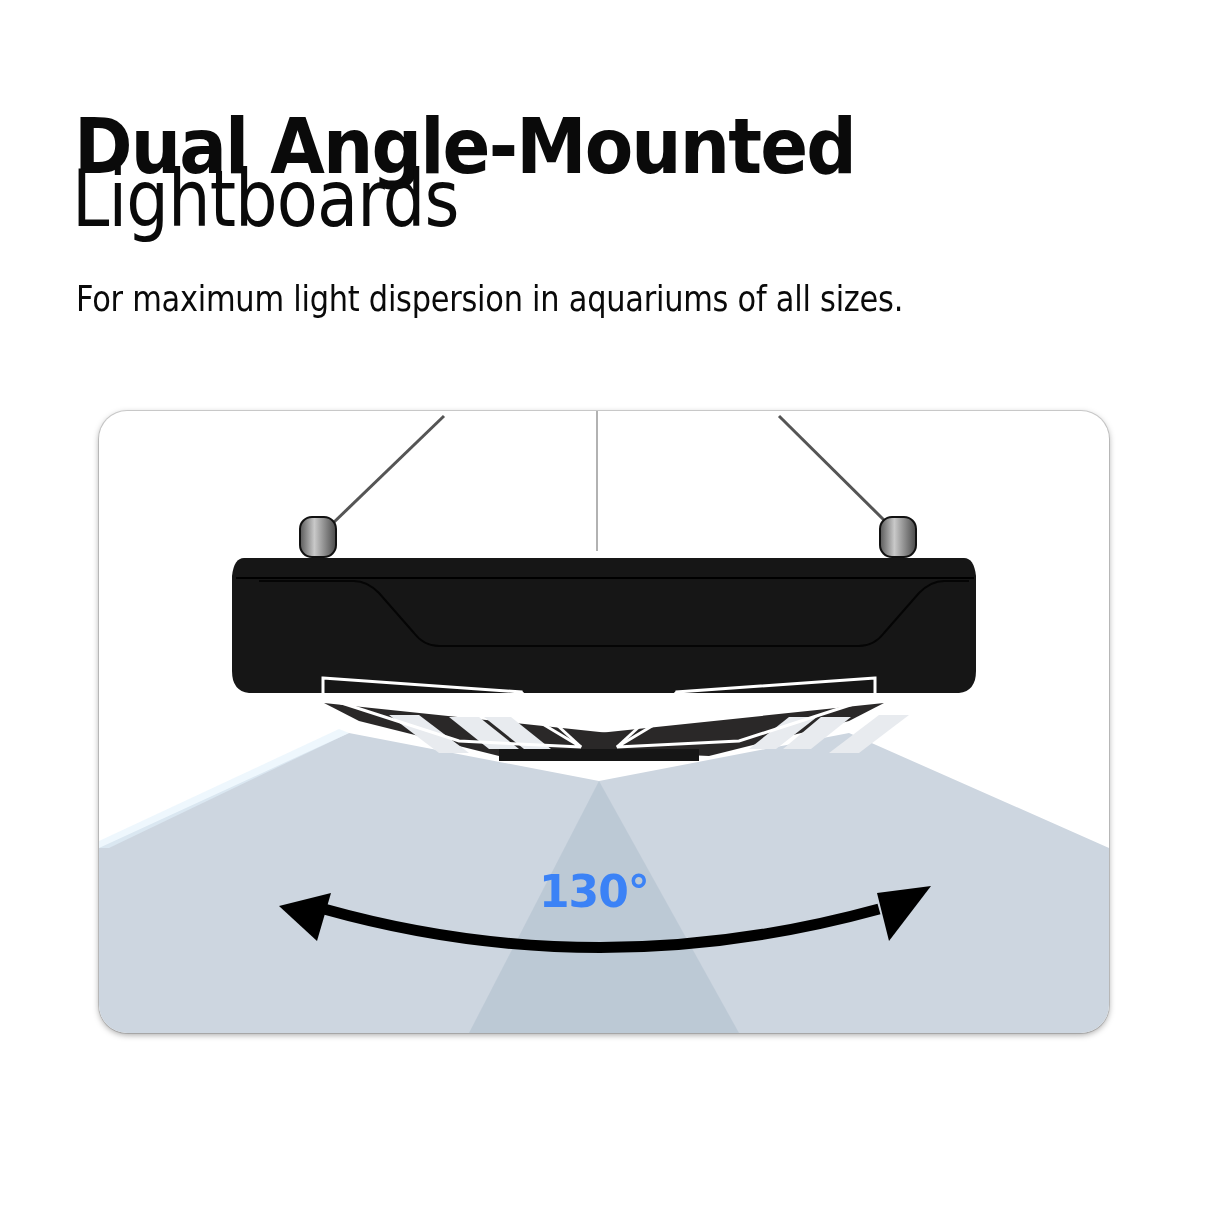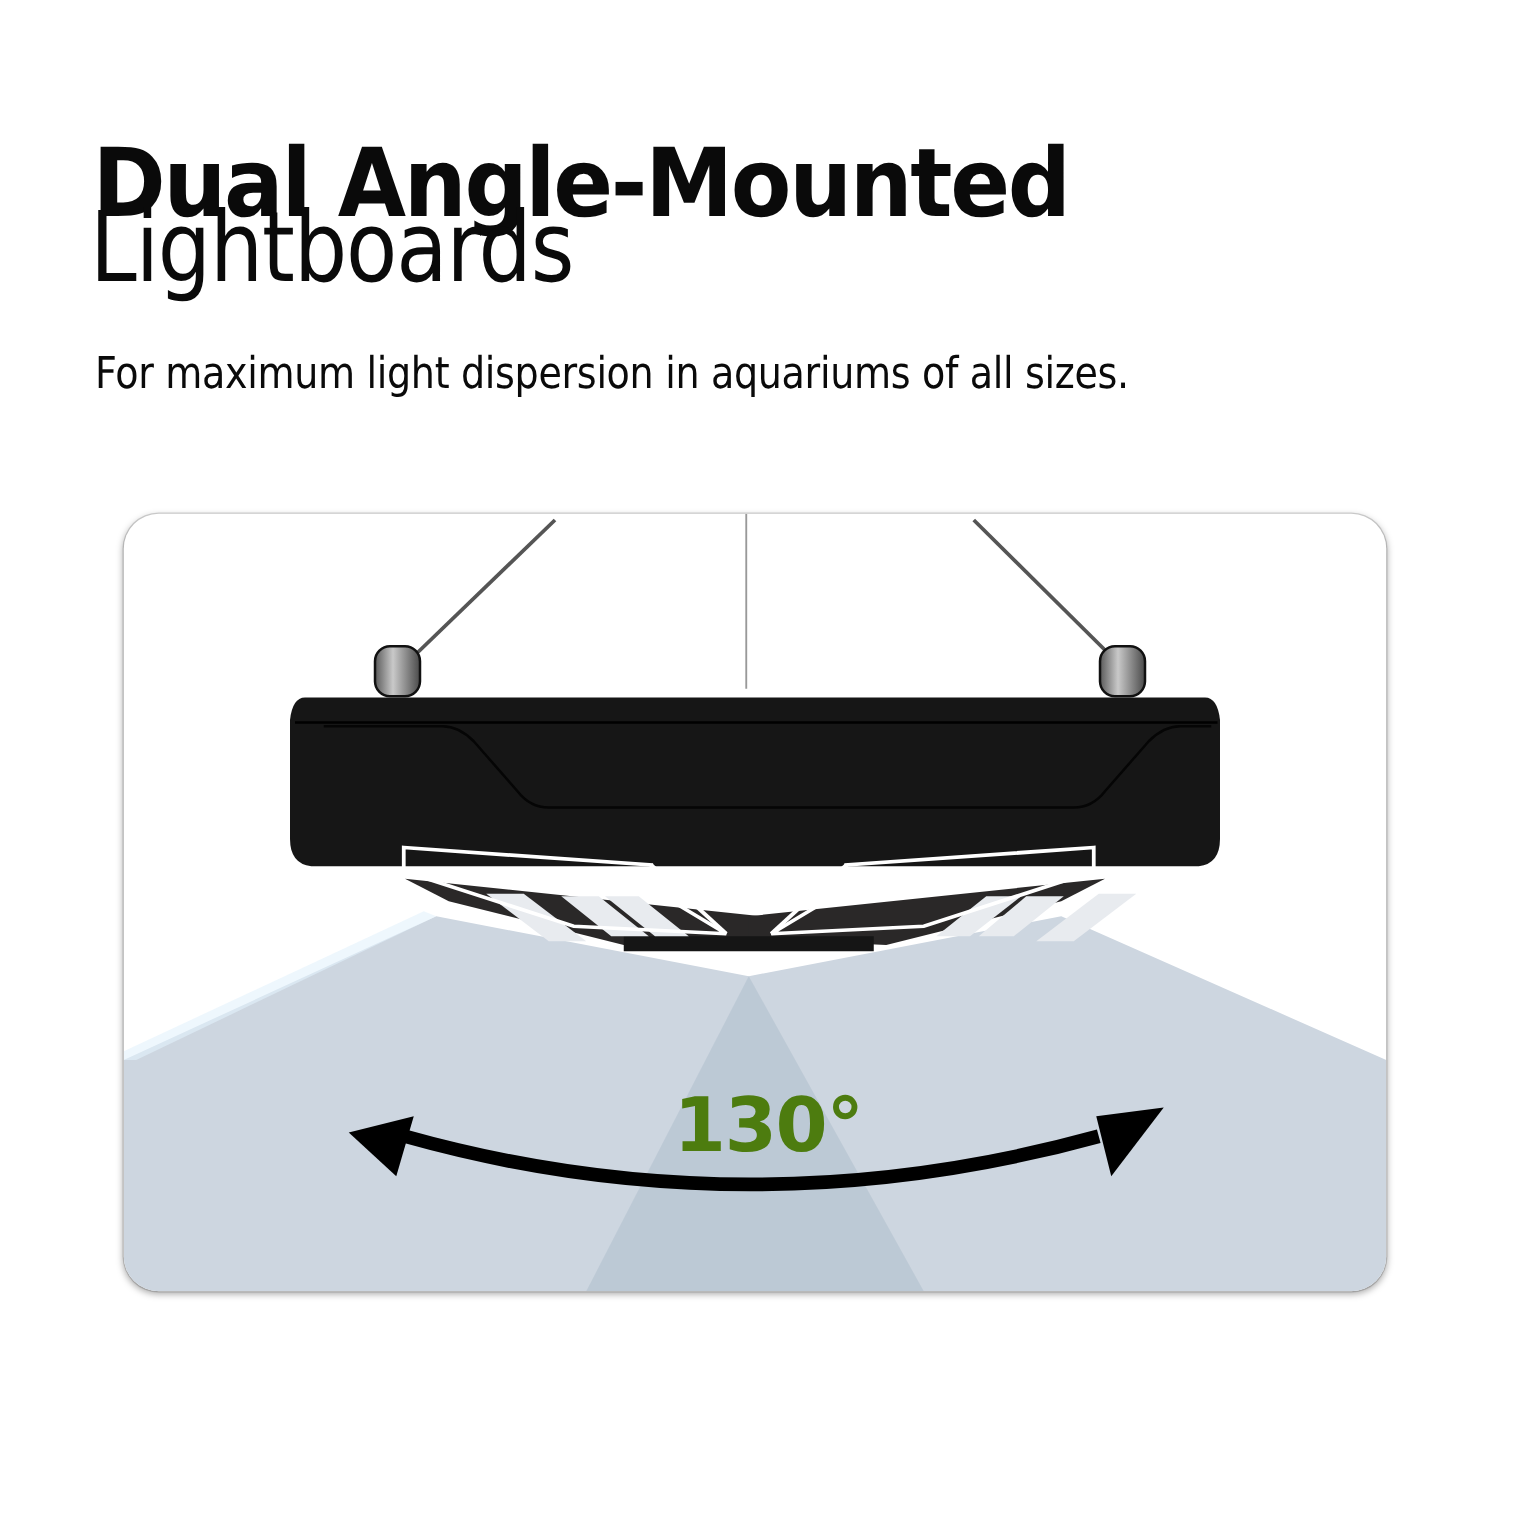--- a/index.html
+++ b/index.html
@@ -2,21 +2,21 @@
 <html><head>
   <meta charset="utf-8">
   <style>
     html, body { margin:0; padding:0; background:#ffffff; }
     body { width:1214px; height:1214px; position:relative; overflow:hidden; font-family:"DejaVu Sans", sans-serif; color:#0a0a0a; }
     .title-bold { position:absolute; left:74px; top:58px; font-family:"DejaVu Sans", sans-serif; font-weight:bold; font-size:76px; letter-spacing:-2px; line-height:1; transform:scaleX(0.93); transform-origin:left; white-space:nowrap; }
     .title-light { position:absolute; left:72px; top:160px; font-family:"DejaVu Sans", sans-serif; font-weight:normal; font-size:78px; letter-spacing:-1px; line-height:1; transform:scaleX(0.86); transform-origin:left; white-space:nowrap; }
     .subtitle { position:absolute; left:76px; top:282px; font-size:35px; line-height:1; transform:scaleX(0.87); transform-origin:left; white-space:nowrap; letter-spacing:-0.3px; }
     .card { position:absolute; left:99px; top:411px; width:1010px; height:622px; border-radius:28px; background:#ffffff; box-shadow:0 2px 6px rgba(0,0,0,0.35), 0 0 0 1px #d9d9d9; overflow:hidden; }
     .card svg { position:absolute; left:0; top:0; }
-    .angle-label { position:absolute; left:440px; top:455px; font-family:"DejaVu Sans", sans-serif; font-weight:bold; font-size:60px; letter-spacing:-1px; color:#4d7c0f; }
+    .angle-label { position:absolute; left:440px; top:455px; font-family:"DejaVu Sans", sans-serif; font-weight:bold; font-size:44px; letter-spacing:-1px; color:#3b82f6; }
   </style>
 </head>
 <body>
 
 <h1 class="title-bold">Dual Angle-Mounted</h1>
 <div class="title-light">Lightboards</div>
 <p class="subtitle" style="margin:0">For maximum light dispersion in aquariums of all sizes.</p>
 
 <div class="card">
   <svg width="1010" height="622" viewBox="0 0 1010 622">

